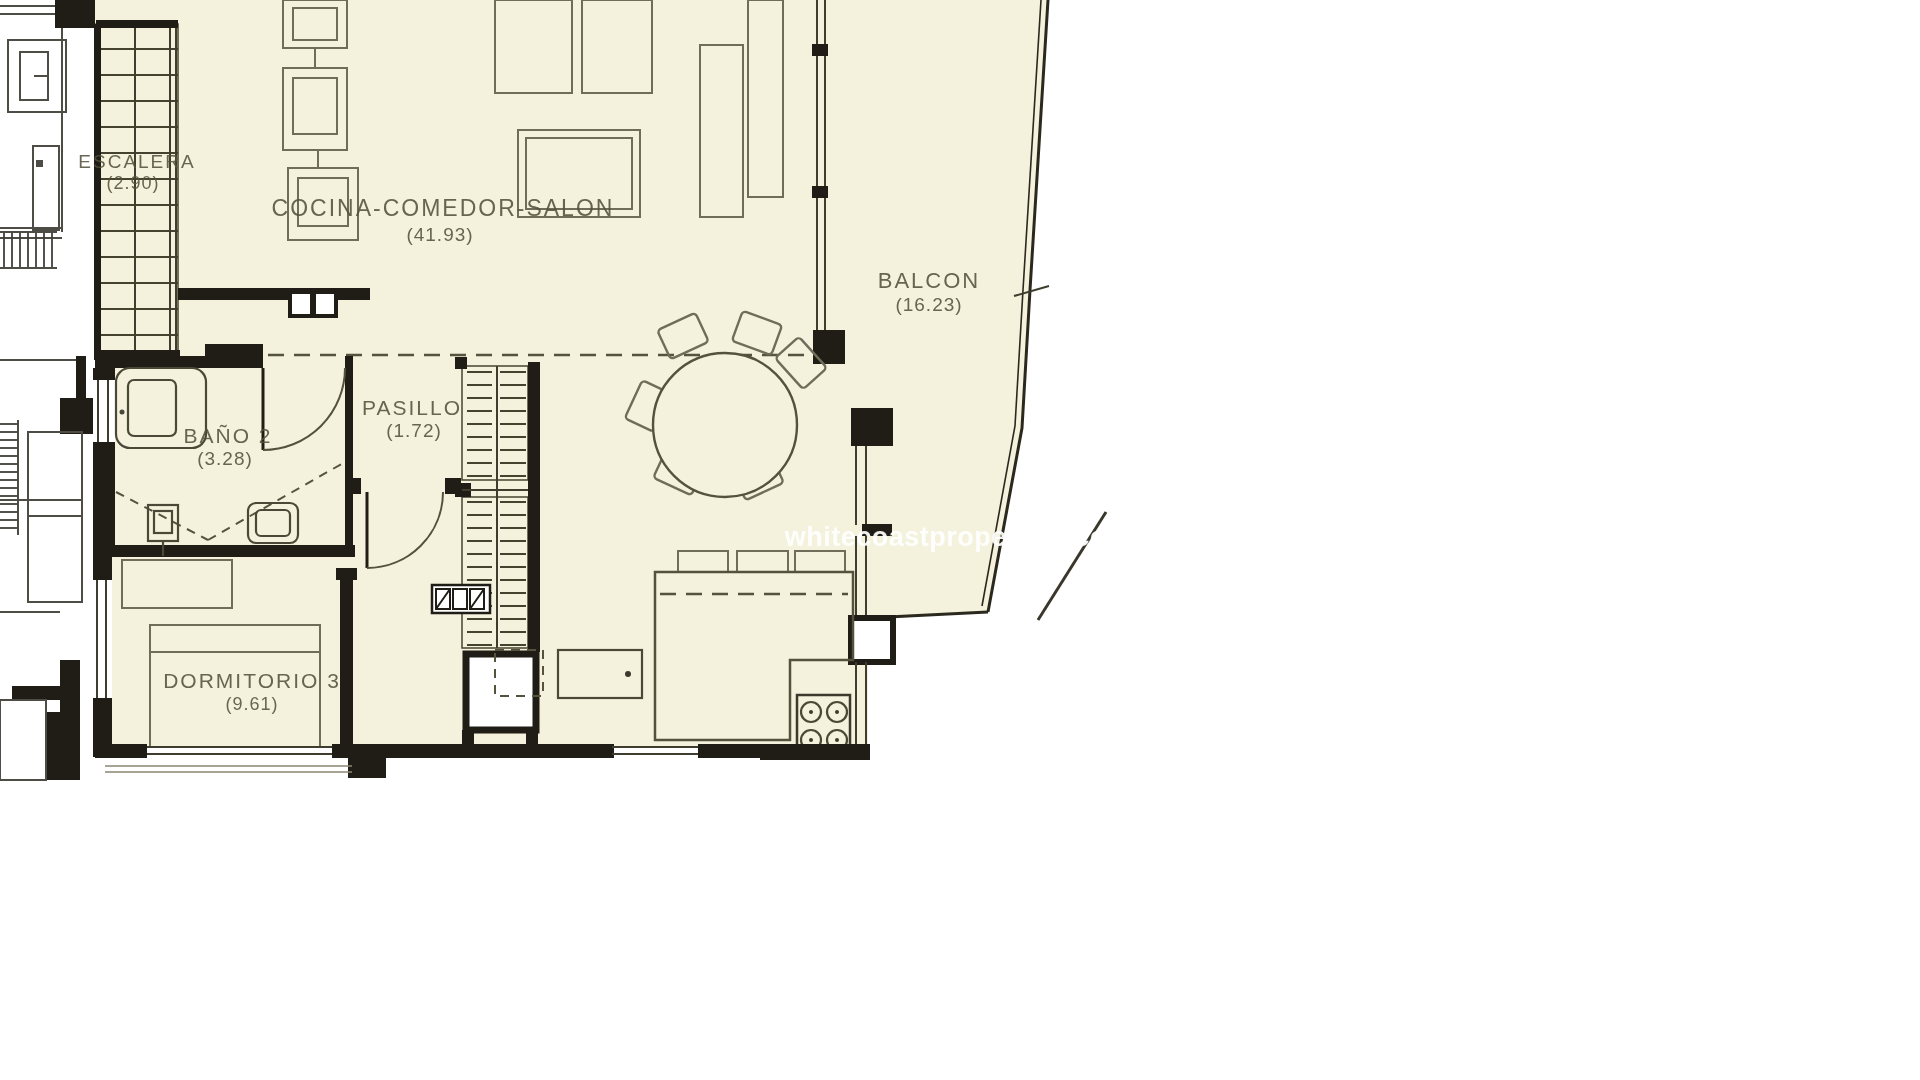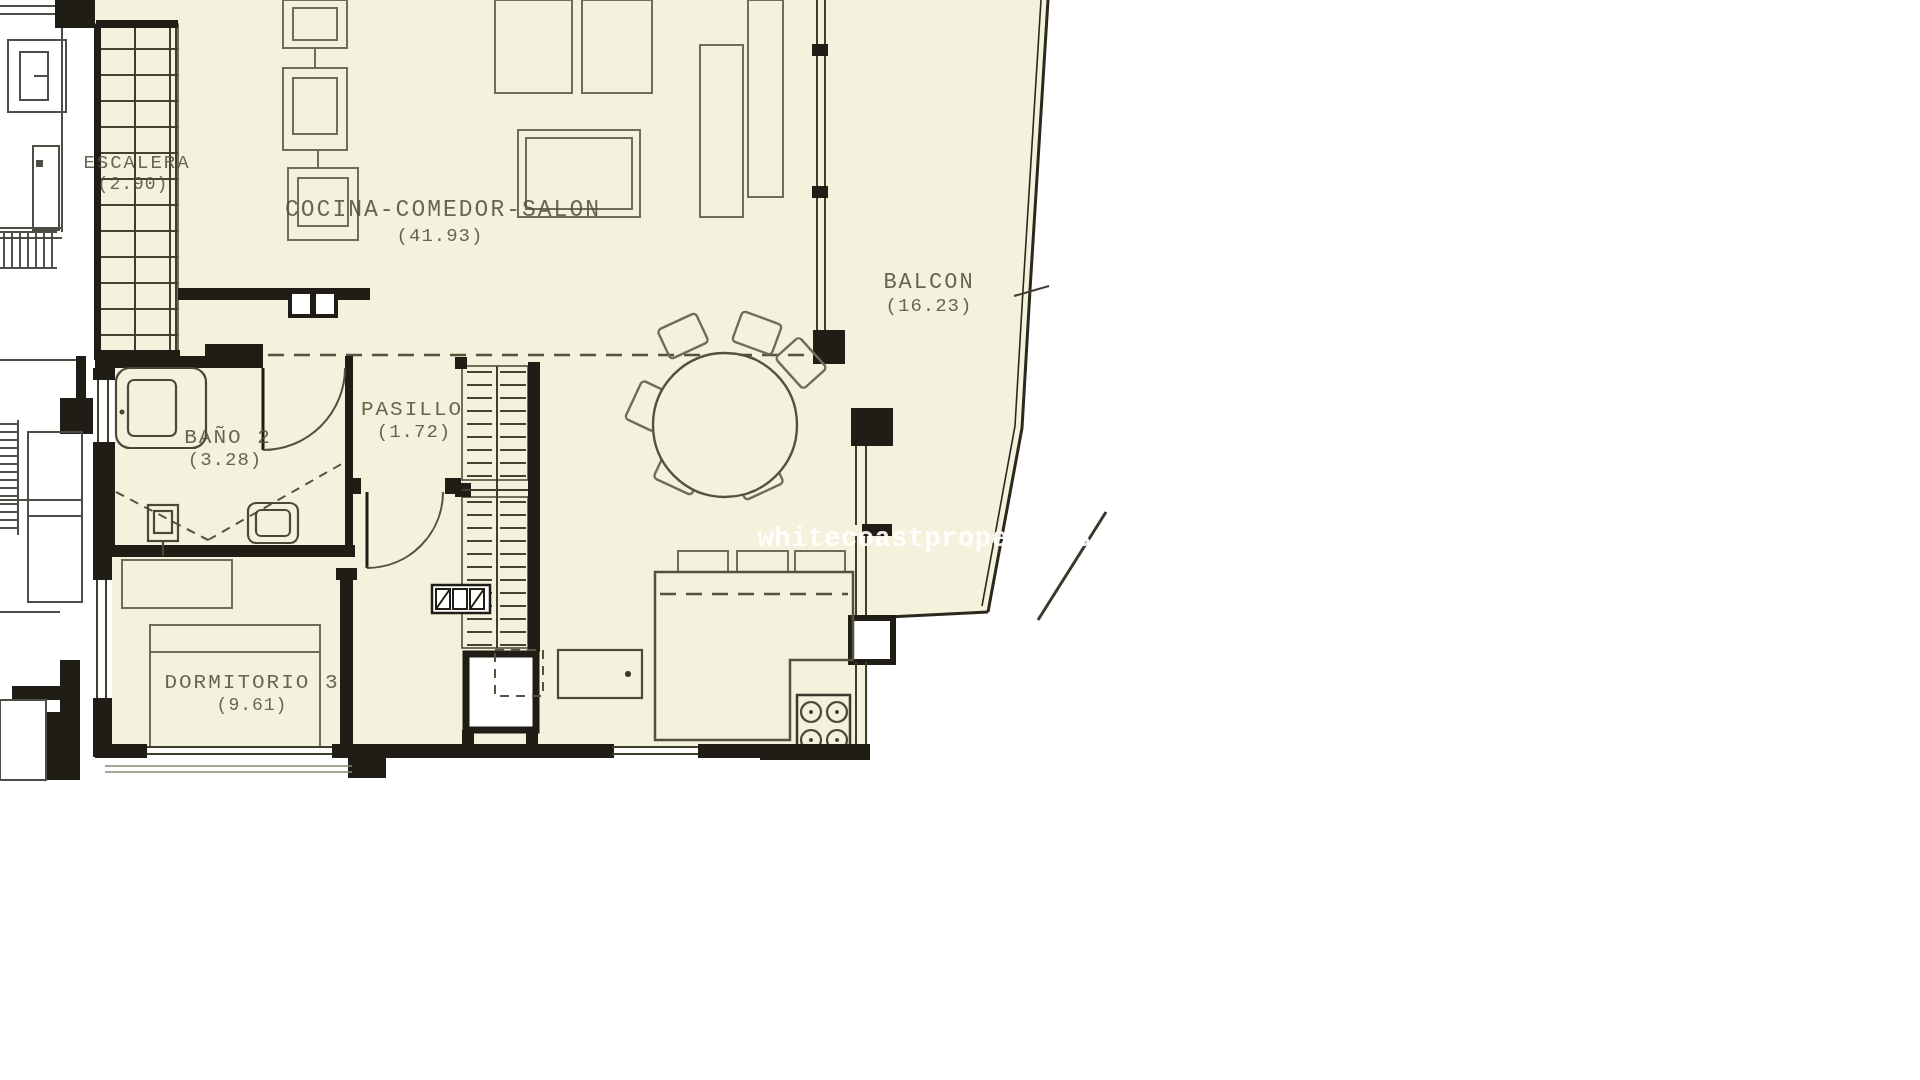--- a/index.html
+++ b/index.html
@@ -1,21 +1,21 @@
 <!DOCTYPE html>
 <html style="--interior: #f4f1dc; --walls: #1f1d15; --furniture: #6f6d5a; --labels: #55523c; --watermark: #ffffff;"><head>
 <meta charset="utf-8">
 <style>
   :root{
     --interior:#f4f1dc; --walls:#1f1d15; --furniture:#6f6d5a;
     --labels:#55523c; --watermark:#ffffff;
   }
   html,body{margin:0;padding:0;background:#ffffff;}
   .stage{position:relative;width:1920px;height:1080px;background:#ffffff;overflow:hidden;
-         font-family:Liberation Mono, monospace;}
+         font-family:Liberation Sans, sans-serif;}
   svg{display:block}
   .cream{fill:var(--interior);}
   .wall{fill:var(--walls);stroke:none;}
   .ln{stroke:var(--furniture);stroke-width:2;fill:none;}
   .ln2{stroke:#4a4836;stroke-width:2.2;fill:none;}
   .thin{stroke:#8a8774;stroke-width:1.5;fill:none;}
   .mid{stroke:#3f3d2e;stroke-width:2;fill:none;}
   .nb{stroke:#4d4d46;stroke-width:2;fill:none;}
   .dash{stroke:#55523d;stroke-width:2.4;stroke-dasharray:16 10;fill:none;}
   .dash2{stroke:#55523d;stroke-width:2;stroke-dasharray:9 7;fill:none;}

